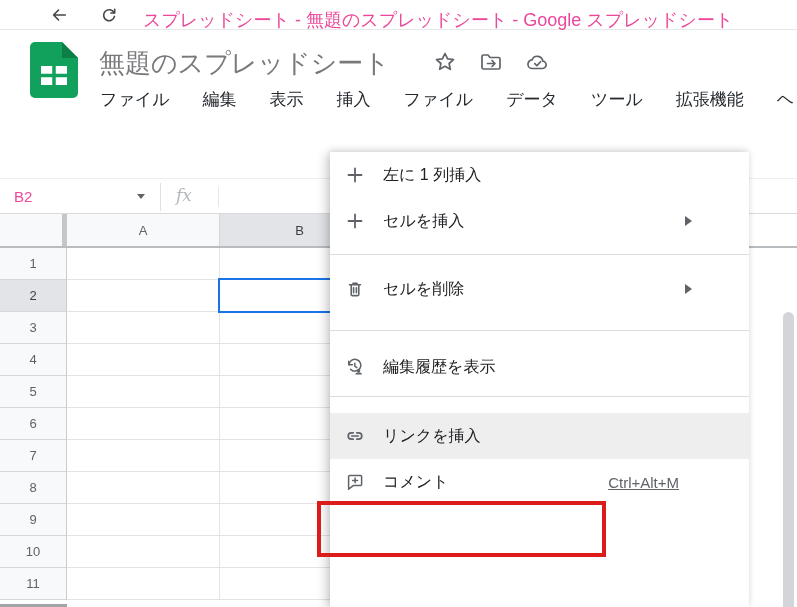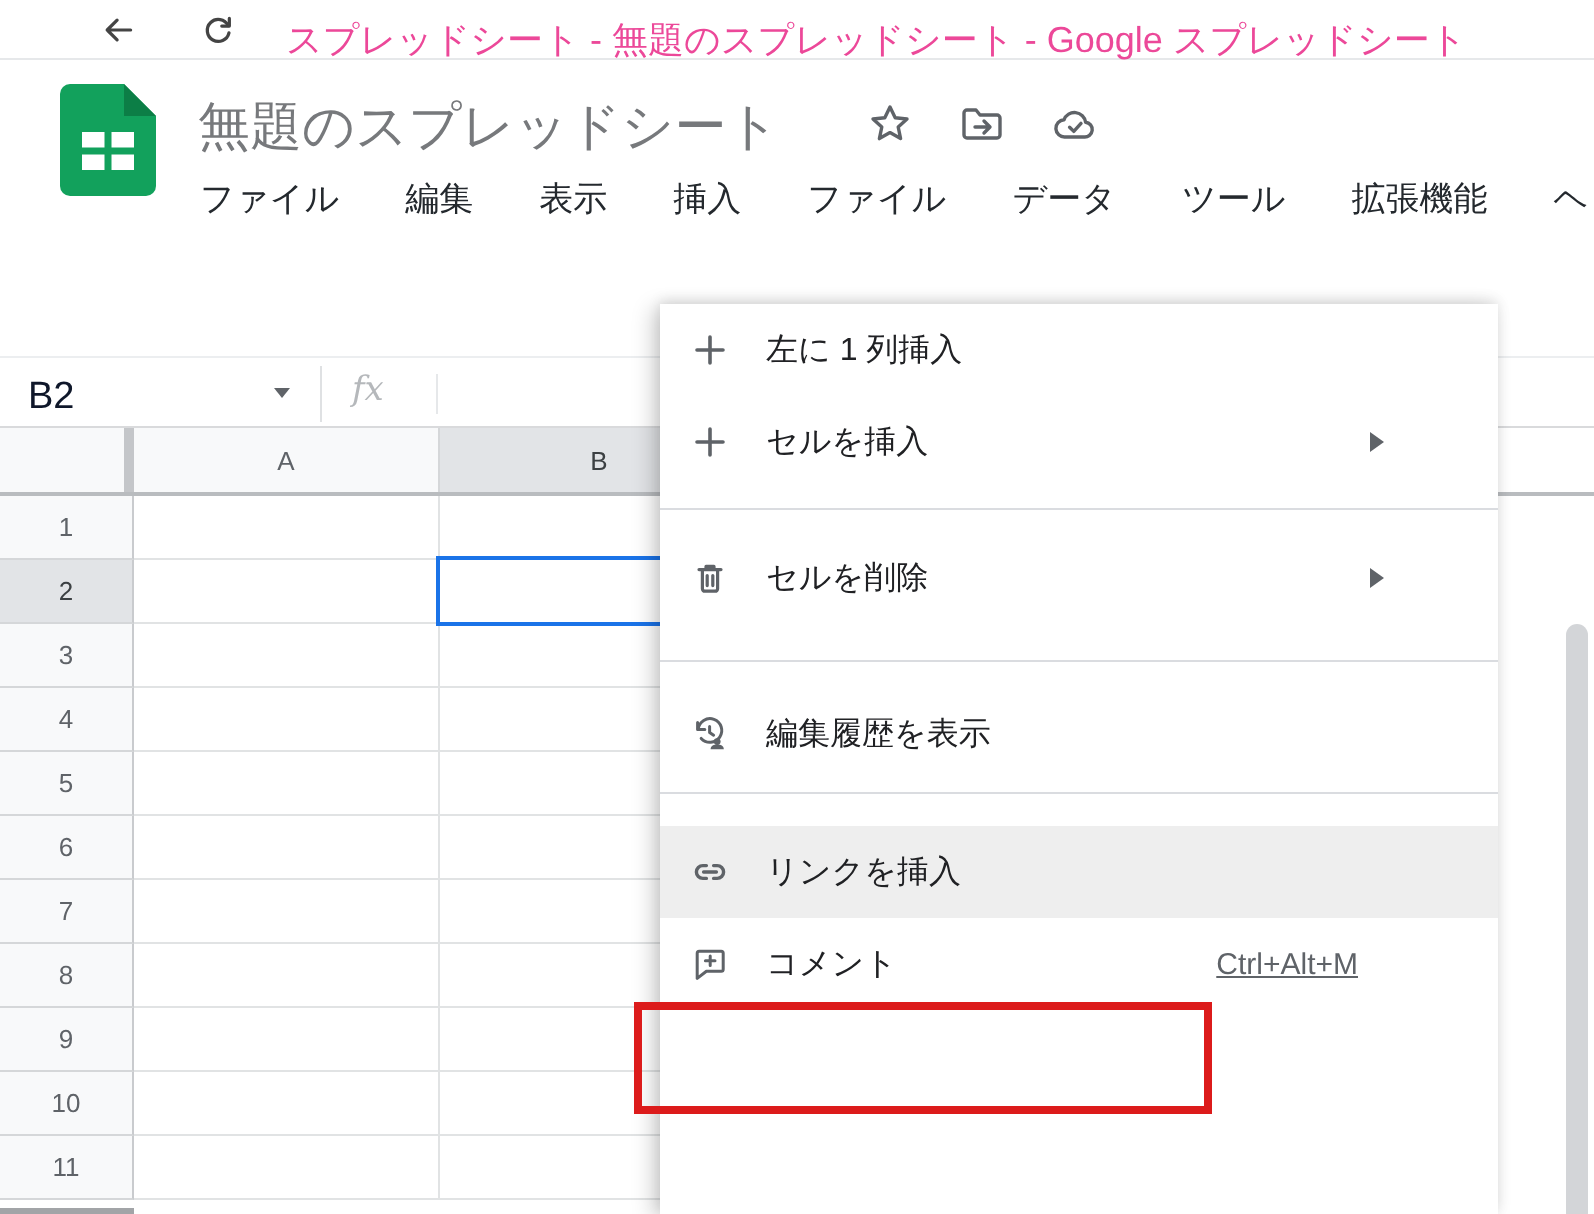--- a/index.html
+++ b/index.html
@@ -24,21 +24,21 @@
   
   #toolbar { position:absolute; left:0; top:128px; width:797px; height:50px; background:#fff; }
   #toolbar .vsep { position:absolute; top:140px; width:1px; height:22px; background:#dadce0; }
   .tb-txt { position:absolute; top:142px; font-size:14px; color:#444746; }
   .caret { position:absolute; width:0; height:0; border-left:4px solid transparent;
     border-right:4px solid transparent; border-top:5px solid #5f6368; }
 
   
   #formula-bar { position:absolute; left:0; top:178px; width:797px; height:36px;
     background:#fff; border-top:1px solid #eceef0; border-bottom:1px solid #d9dadc; }
-  #name-box { position:absolute; left:14px; top:9px; font-size:19px; color:#0f172a; }
+  #name-box { position:absolute; left:14px; top:9px; font-size:15px; color:#ec4899; }
   #fx { position:absolute; left:176px; top:6px; font-size:17px; font-style:italic;
     font-family:"DejaVu Serif","Liberation Serif",serif; color:#b5b8bb; }
 
   
   #sheet { position:absolute; left:0; top:214px; width:797px; height:393px; background:#fff; }
   .hdr-row { display:flex; height:34px; border-bottom:2px solid #b9bcbf; }
   .corner { width:67px; background:#f8f9fa; border-right:5px solid #c4c6c9; }
   .col-hdr { background:#f8f9fa; border-right:1px solid #d5d7d9; display:flex;
     align-items:center; justify-content:center; font-size:13px; color:#5f6368; }
   .col-a { width:153px; }

